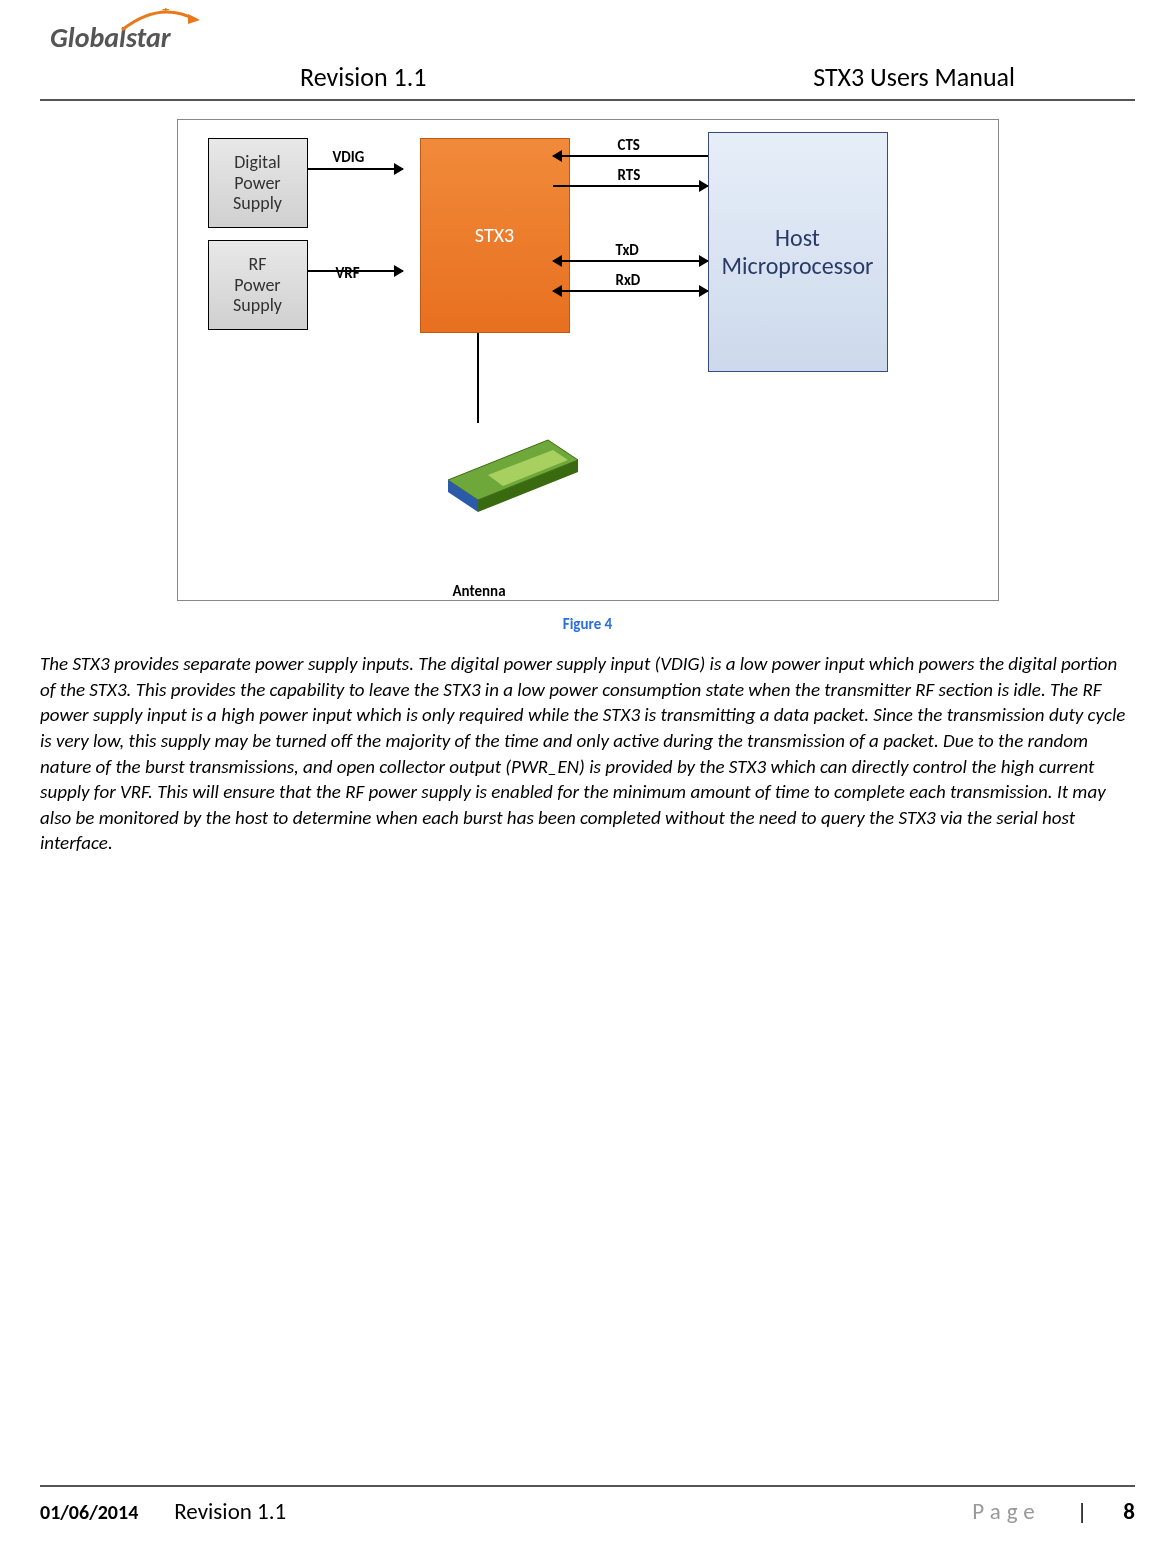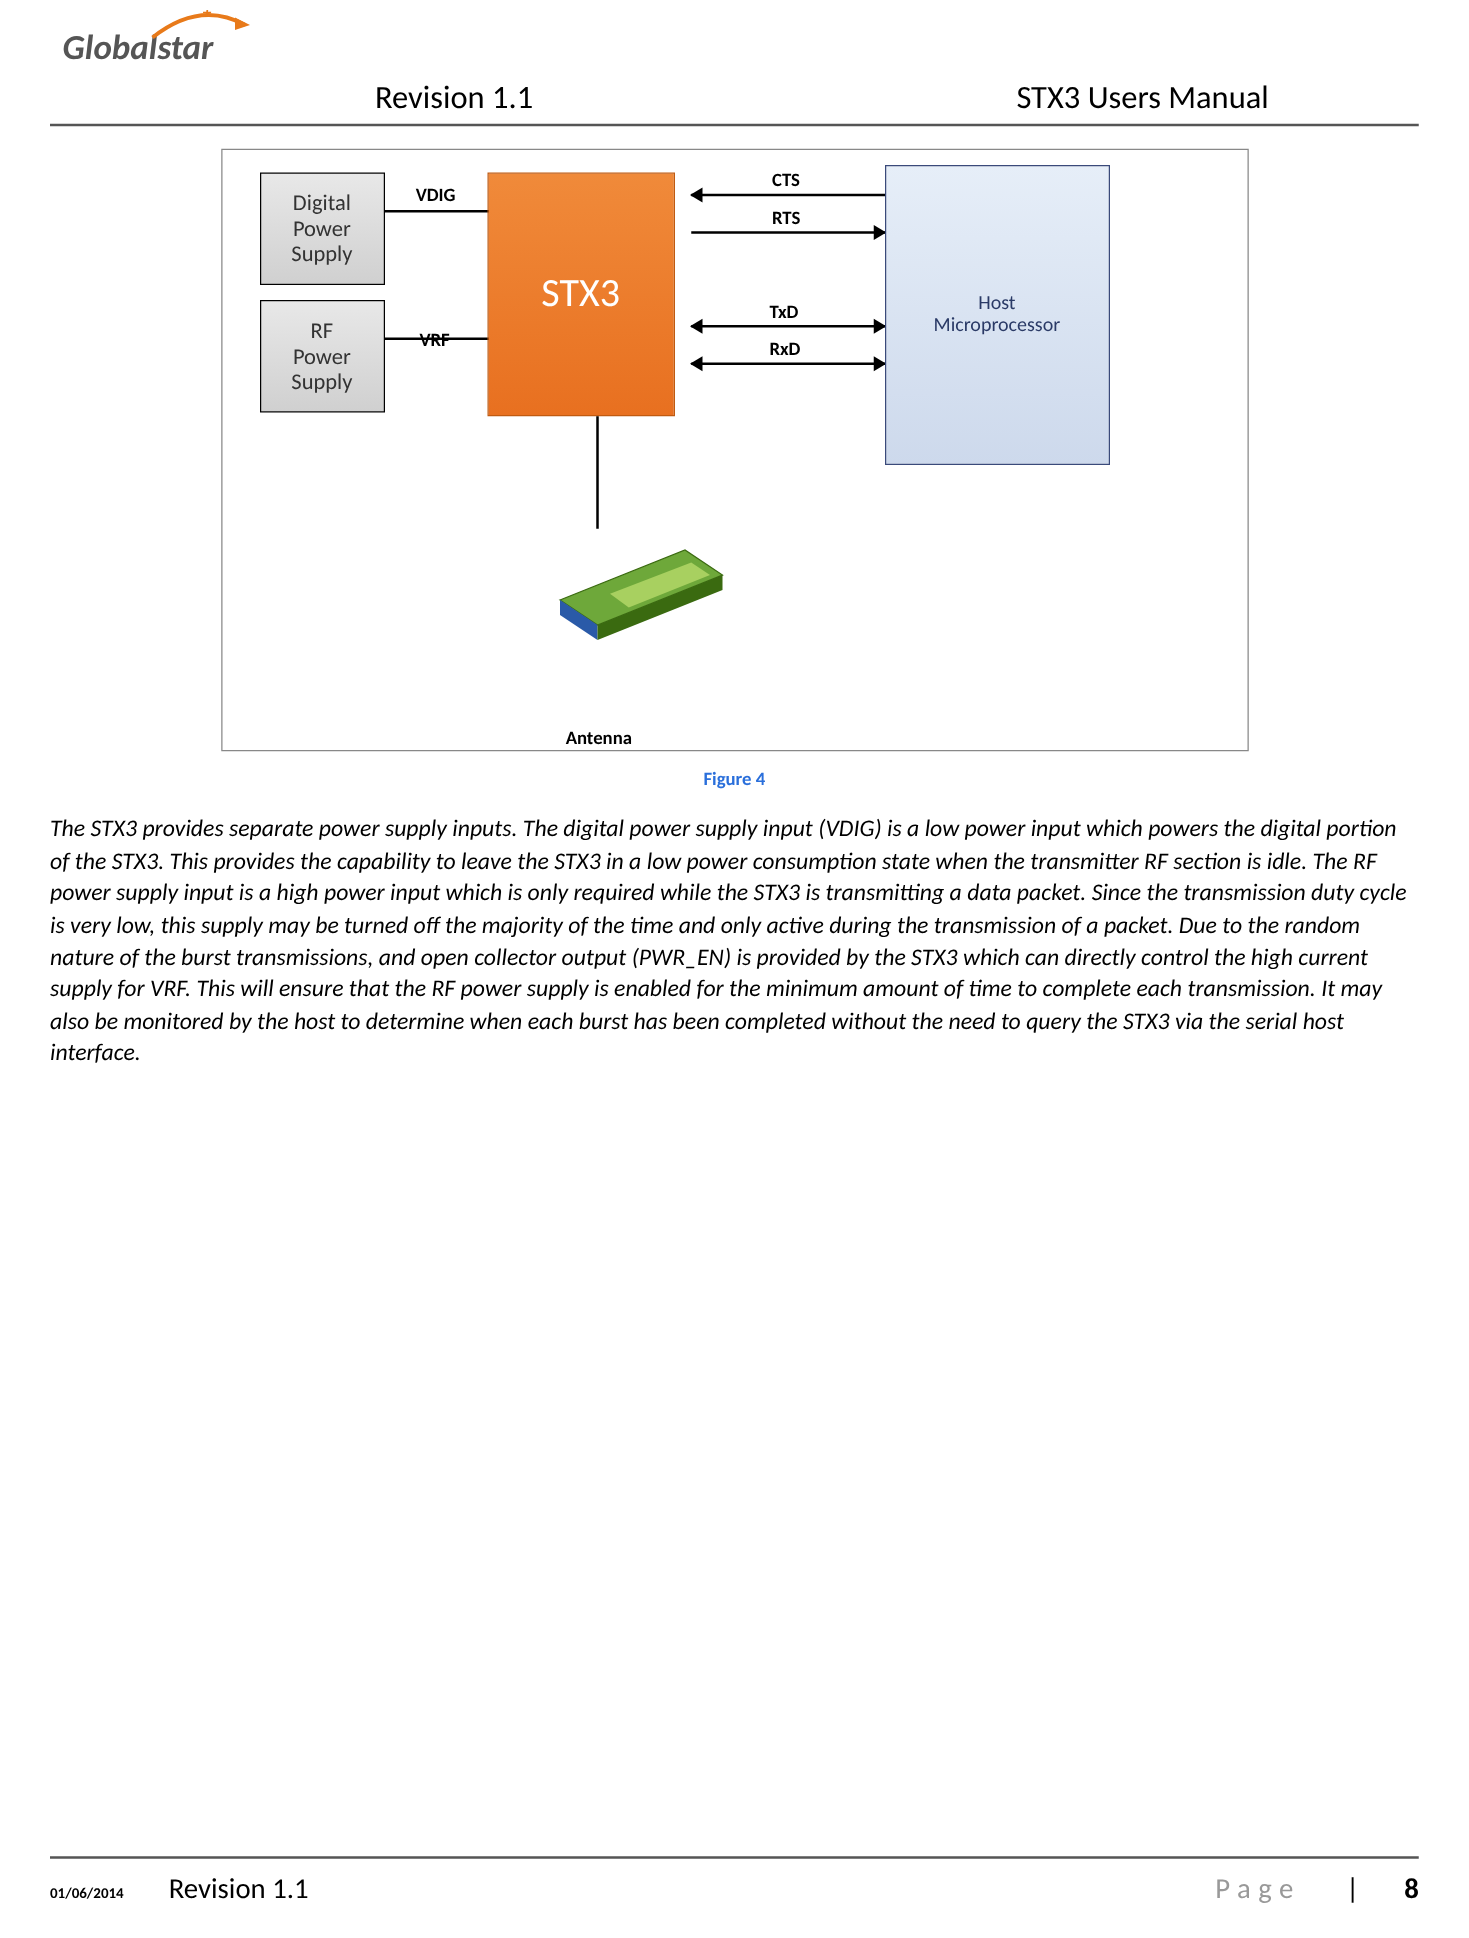--- a/index.html
+++ b/index.html
@@ -115,32 +115,32 @@
     border-top:6px solid transparent;
     border-bottom:6px solid transparent;
   }
   .lbl {
     position:absolute;
     font-size:15px;
     font-weight:bold;
   }
   .stx3 {
     width:150px; height:195px;
-    left:212px; top:18px;
+    left:242px; top:18px;
     background: linear-gradient(#f08a3a,#e87020);
     color:#fff;
-    font-size:32px;
+    font-size:20px;
     border:1px solid #c05a10;
   }
   .host {
     width:180px; height:240px;
     left:530px; top:12px;
     background: linear-gradient(#e6eef8,#cdd9ec);
     color:#2a3a66;
-    font-size:16px;
+    font-size:24px;
     border:1px solid #3a4a7a;
   }
   .vline {
     position:absolute;
     width:2px;
     background:#000;
   }
   .antenna {
     position:absolute;
     left:250px; top:280px;
@@ -167,21 +167,21 @@
   .footer-hr {
     border-top:2px solid #555;
     margin-bottom: 10px;
   }
   .footer-row {
     display:flex;
     align-items:baseline;
     font-size: 23px;
     gap: 36px;
   }
-  .footer-row .date { font-weight:bold; font-size:12px; }
+  .footer-row .date { font-weight:bold; font-size:20px; }
   .footer-row .page-label { color:#999; letter-spacing:6px; margin-left:auto; }
   .footer-row .sep { color:#000; }
   .footer-row .pnum { font-weight:bold; }
 </style>
 </head>
 <body>
 
 <div class="page">
   <div class="logo-row">
     <div class="logo">

